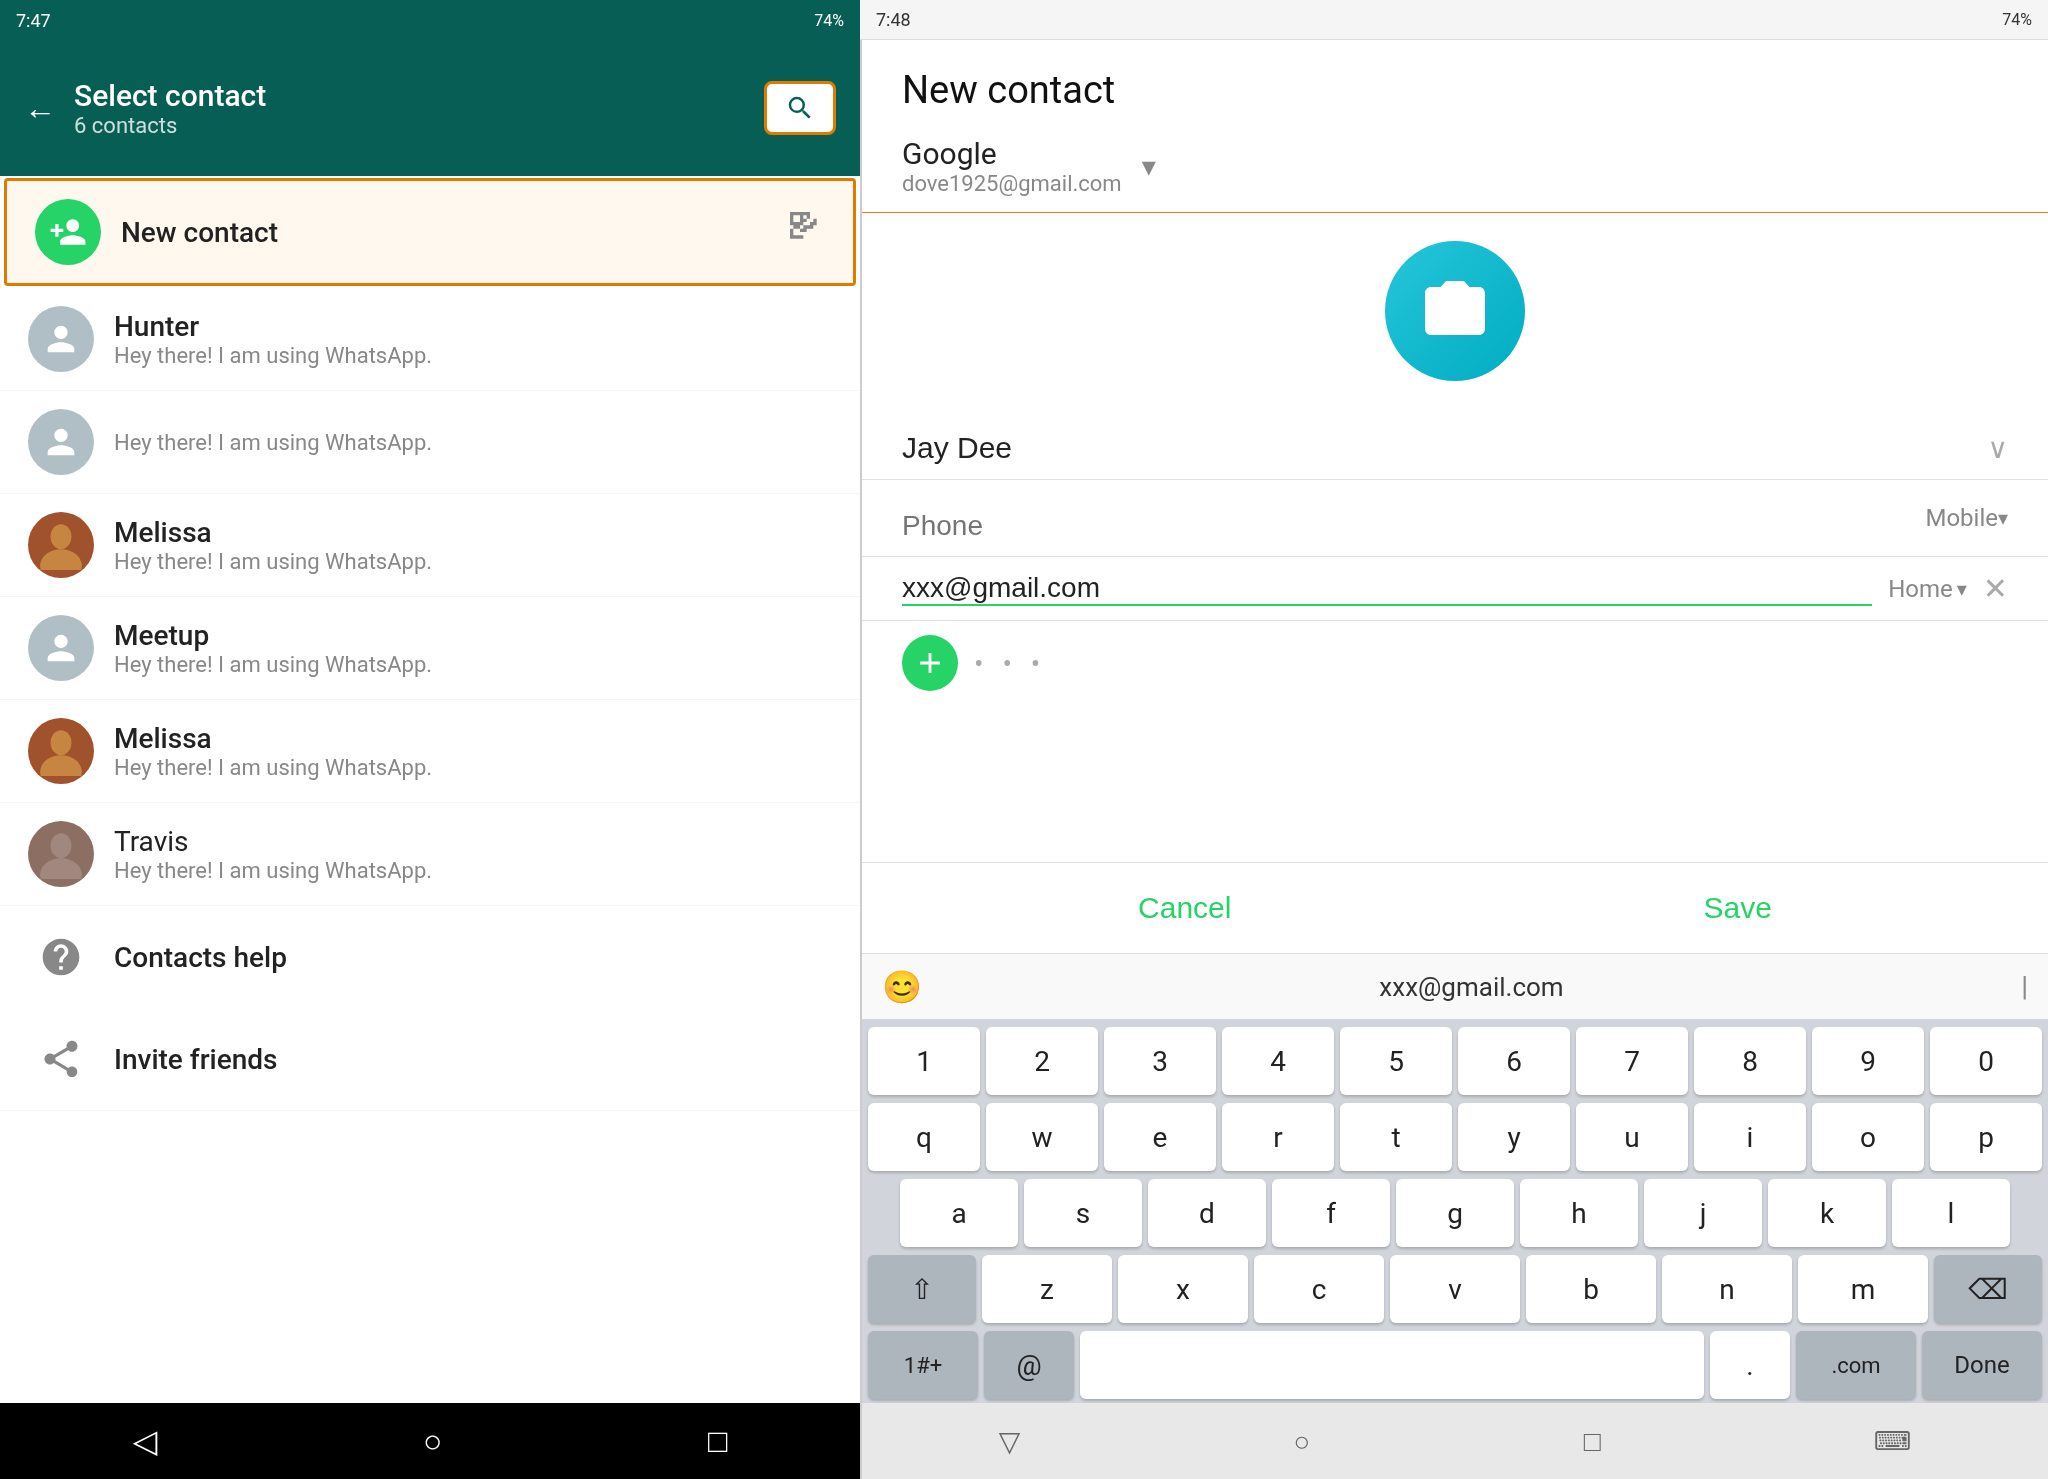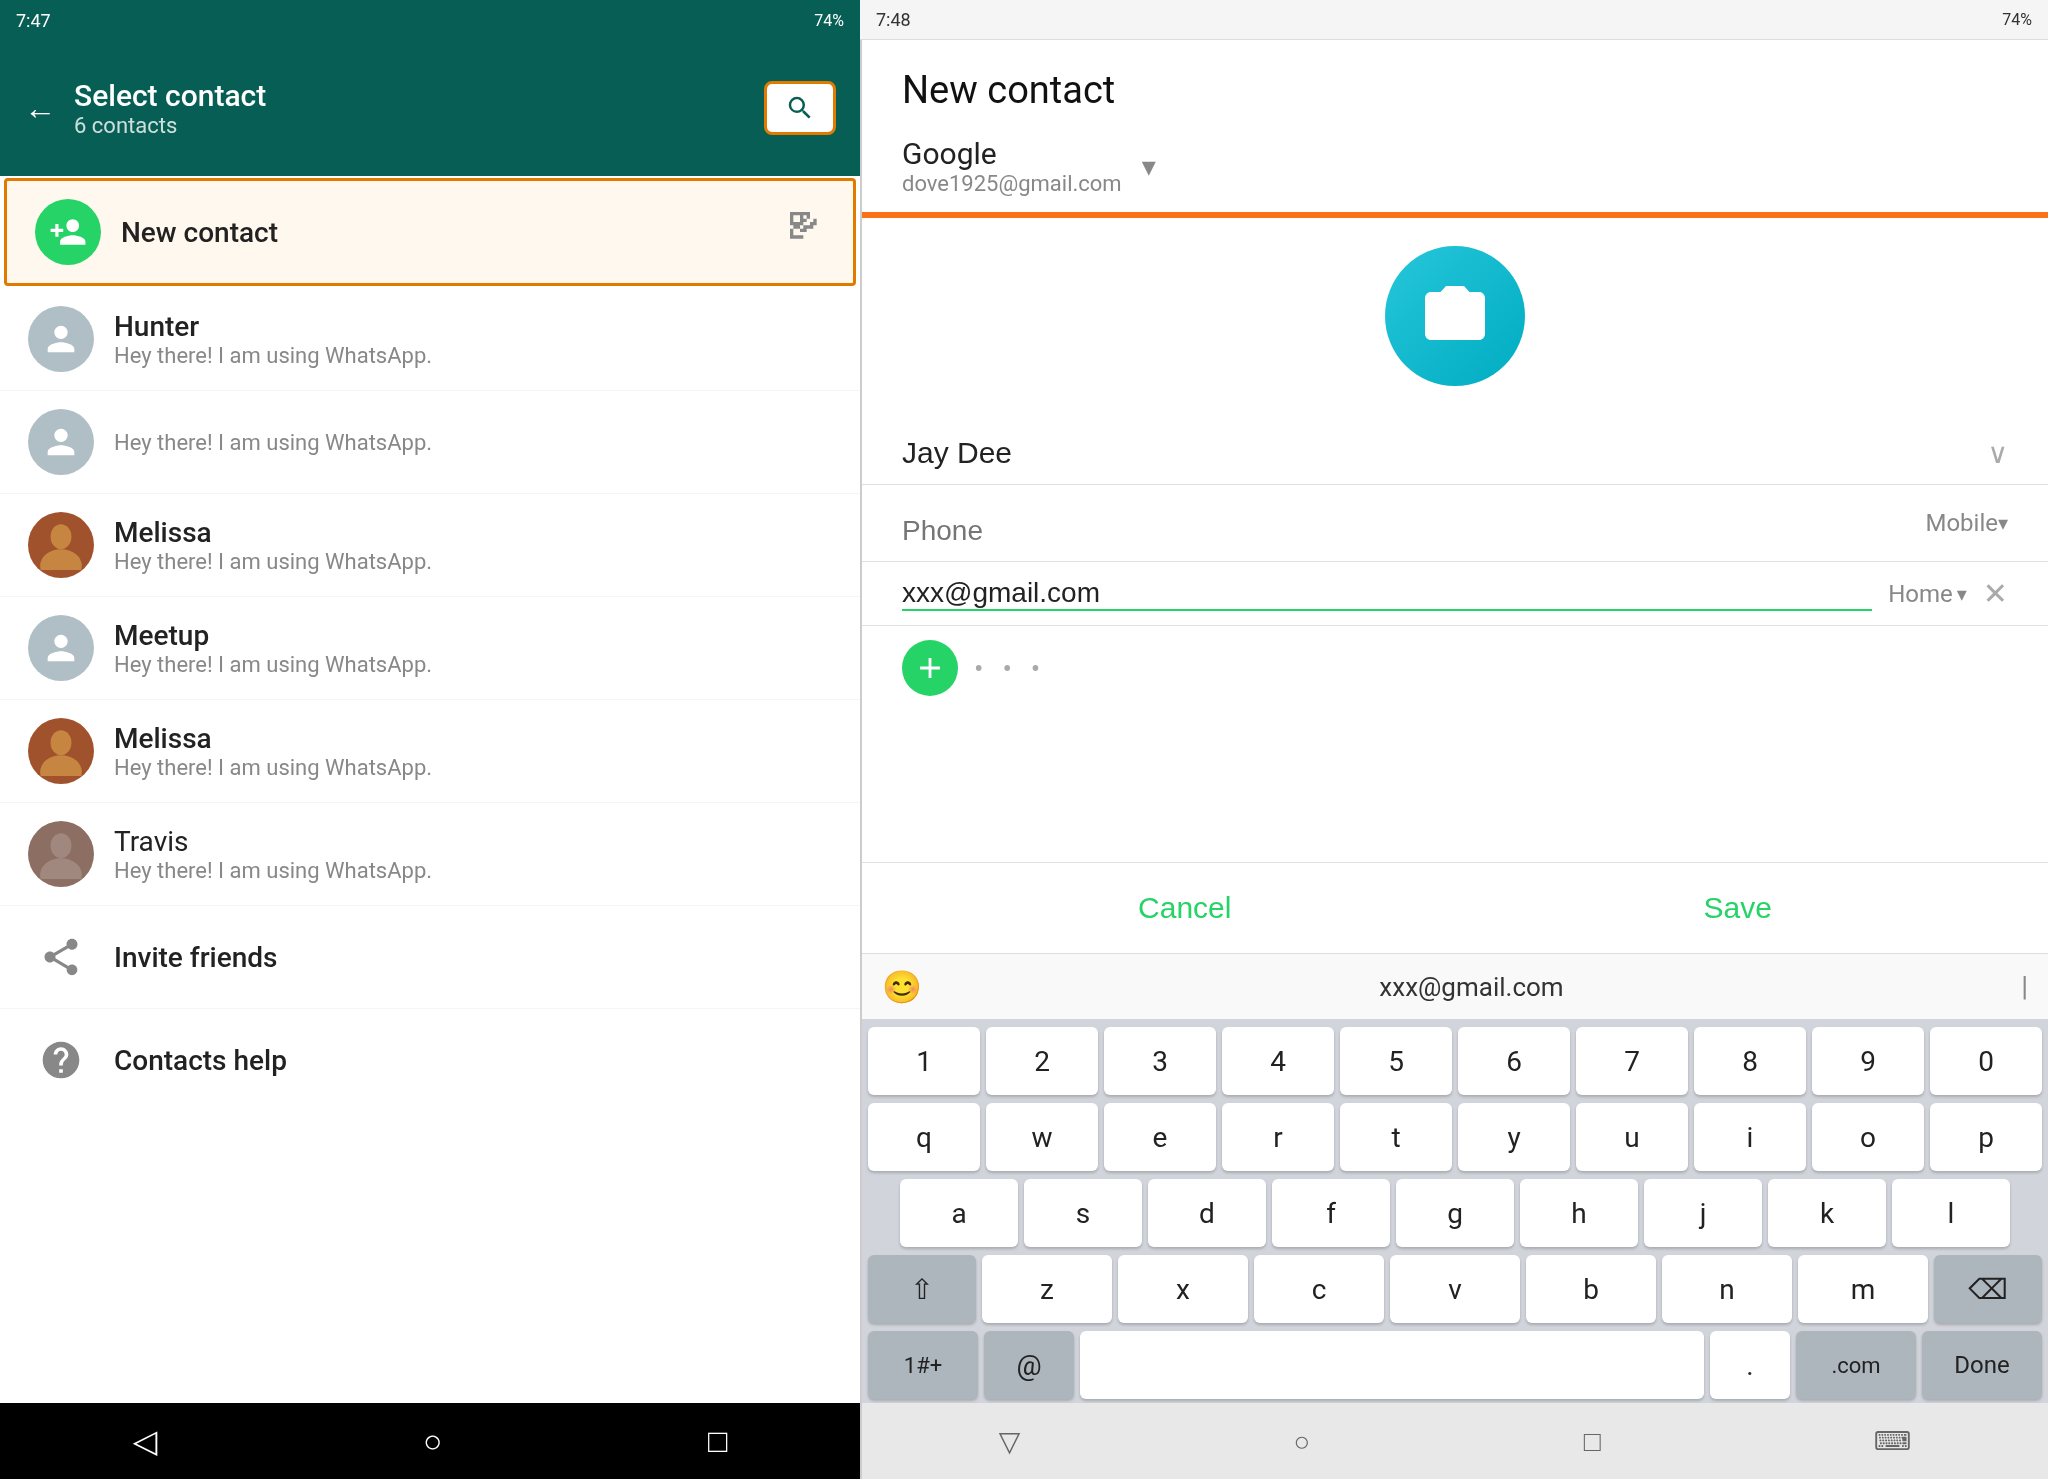--- a/index.html
+++ b/index.html
@@ -204,54 +204,54 @@
                   <ellipse cx="12" cy="8" rx="5" ry="6"></ellipse>
                   <ellipse cx="12" cy="22" rx="10" ry="8"></ellipse>
                 </svg>
             </div>
             <div>
               <div style="font-size:28px; font-weight:400; color:#222;">Travis</div>
               <div style="font-size:22px; color:#888;">Hey there! I am using WhatsApp.</div>
             </div>
           </div>
 
-          <div style="display:flex; align-items:center; padding:18px 28px; border-bottom:1px solid #f5f5f5; cursor:pointer;">
-            <div style="width:66px; height:66px; border-radius:50%; display:flex; align-items:center; justify-content:center; margin-right:20px; flex-shrink:0;">
-              <svg viewBox="0 0 24 24" width="44" height="44" fill="#888">
-                  <path d="M18 16.08c-.76 0-1.44.3-1.96.77L8.91 12.7c.05-.23.09-.46.09-.7s-.04-.47-.09-.7l7.05-4.11c.54.5 1.25.81 2.04.81 1.66 0 3-1.34 3-3s-1.34-3-3-3-3 1.34-3 3c0 .24.04.47.09.7L8.04 9.81C7.5 9.31 6.79 9 6 9c-1.66 0-3 1.34-3 3s1.34 3 3 3c.79 0 1.5-.31 2.04-.81l7.12 4.16c-.05.21-.08.43-.08.65 0 1.61 1.31 2.92 2.92 2.92 1.61 0 2.92-1.31 2.92-2.92s-1.31-2.92-2.92-2.92z"></path>
-                </svg>
-            </div>
-            <div style="font-size:28px; font-weight:500; color:#222;">Invite friends</div>
-          </div>
-
           <div style="display:flex; align-items:center; padding:18px 28px; cursor:pointer;">
             <div style="width:66px; height:66px; border-radius:50%; display:flex; align-items:center; justify-content:center; margin-right:20px; flex-shrink:0;">
               <svg viewBox="0 0 24 24" width="44" height="44" fill="#888">
                   <path d="M12 2C6.48 2 2 6.48 2 12s4.48 10 10 10 10-4.48 10-10S17.52 2 12 2zm1 17h-2v-2h2v2zm2.07-7.75l-.9.92C13.45 12.9 13 13.5 13 15h-2v-.5c0-1.1.45-2.1 1.17-2.83l1.24-1.26c.37-.36.59-.86.59-1.41 0-1.1-.9-2-2-2s-2 .9-2 2H8c0-2.21 1.79-4 4-4s4 1.79 4 4c0 .88-.36 1.68-.93 2.25z"></path>
                 </svg>
             </div>
             <div style="font-size:28px; font-weight:500; color:#222;">Contacts help</div>
           </div>
 
+          <div style="display:flex; align-items:center; padding:18px 28px; border-bottom:1px solid #f5f5f5; cursor:pointer;">
+            <div style="width:66px; height:66px; border-radius:50%; display:flex; align-items:center; justify-content:center; margin-right:20px; flex-shrink:0;">
+              <svg viewBox="0 0 24 24" width="44" height="44" fill="#888">
+                  <path d="M18 16.08c-.76 0-1.44.3-1.96.77L8.91 12.7c.05-.23.09-.46.09-.7s-.04-.47-.09-.7l7.05-4.11c.54.5 1.25.81 2.04.81 1.66 0 3-1.34 3-3s-1.34-3-3-3-3 1.34-3 3c0 .24.04.47.09.7L8.04 9.81C7.5 9.31 6.79 9 6 9c-1.66 0-3 1.34-3 3s1.34 3 3 3c.79 0 1.5-.31 2.04-.81l7.12 4.16c-.05.21-.08.43-.08.65 0 1.61 1.31 2.92 2.92 2.92 1.61 0 2.92-1.31 2.92-2.92s-1.31-2.92-2.92-2.92z"></path>
+                </svg>
+            </div>
+            <div style="font-size:28px; font-weight:500; color:#222;">Invite friends</div>
+          </div>
+
         </div>
       </div>
 
     </div>
 
     <div style="width:2px; background:#ccc;"></div>
 
     <div style="flex:1; display:flex; flex-direction:column; background:#fff;">
 
       <div style="flex:1; overflow-y:auto; display:flex; flex-direction:column;">
 
         <div style="padding:28px 40px 16px;">
           <span style="font-size:38px; font-weight:400; color:#111;">New contact</span>
         </div>
 
-        <div style="display:flex; align-items:center; padding:8px 40px 16px; gap:16px; border-bottom:6px solid #f97316;">
+        <div style="display:flex; align-items:center; padding:8px 40px 16px; gap:16px; border-bottom:1px solid #f97316;">
           <div>
             <div style="font-size:30px; color:#222;">Google</div>
             <div style="font-size:22px; color:#888;">dove1925@gmail.com</div>
           </div>
           <span style="color:#888; font-size:28px; margin-left:4px;">▾</span>
         </div>
 
         <div style="display:flex; justify-content:center; padding:28px 0 36px;">
           <div style="width:140px; height:140px; border-radius:50%; background:linear-gradient(135deg,#26c6da,#00acc1); display:flex; align-items:center; justify-content:center; cursor:pointer;">
             <svg viewBox="0 0 24 24" width="72" height="72" fill="white">

